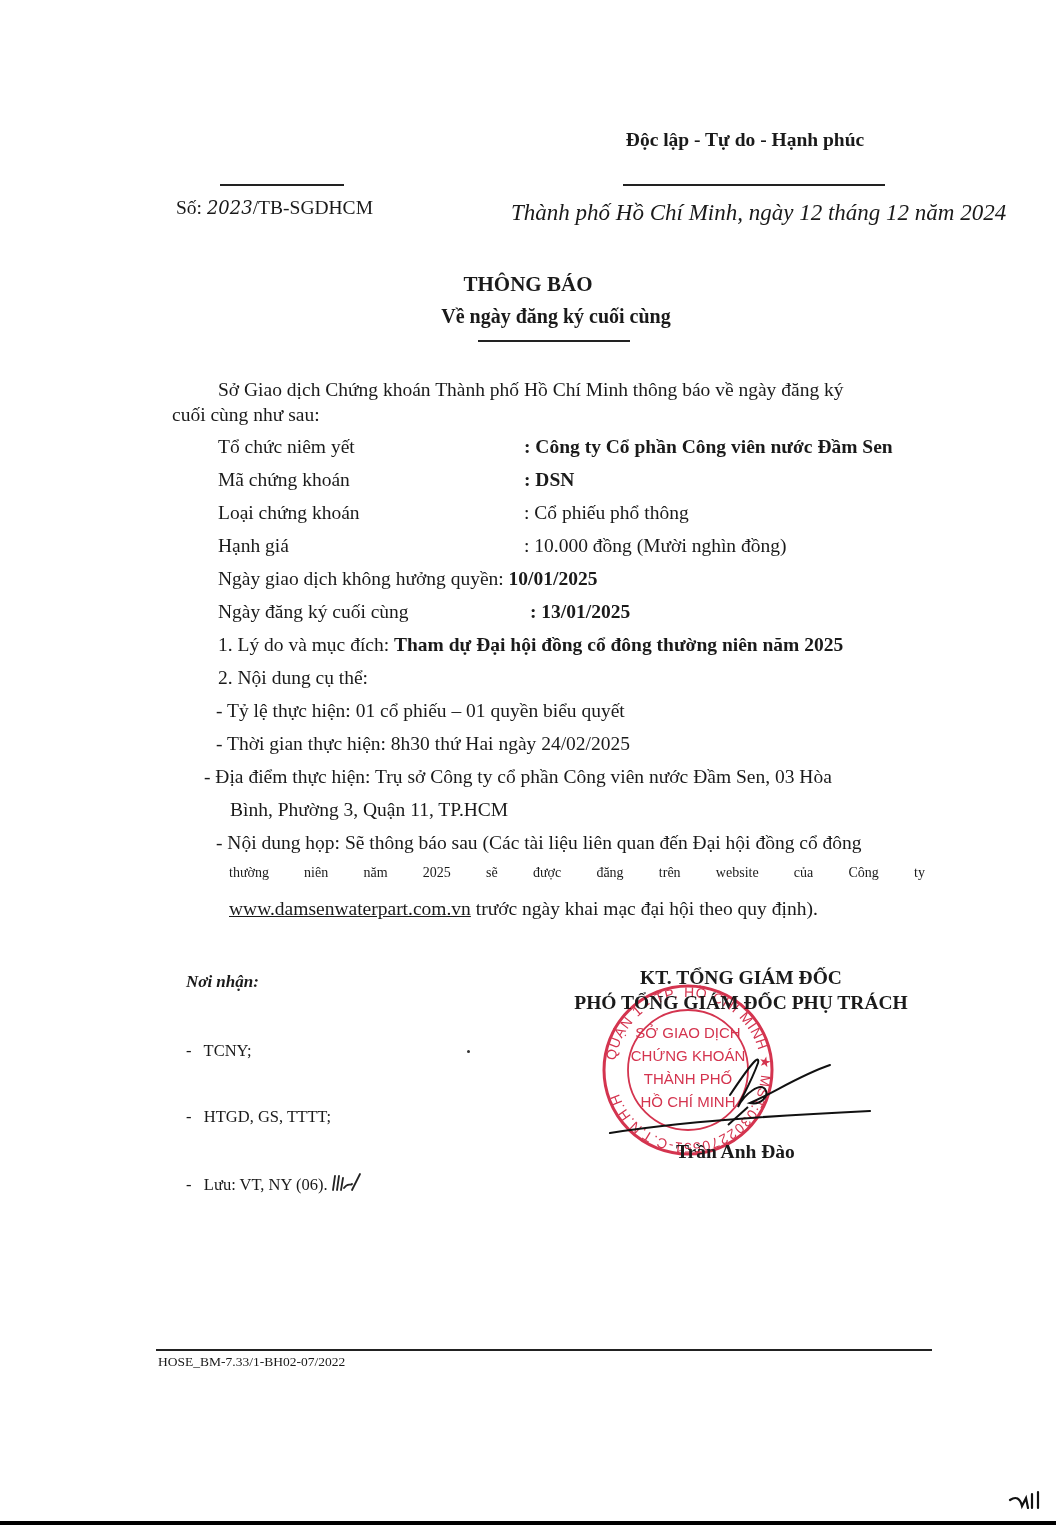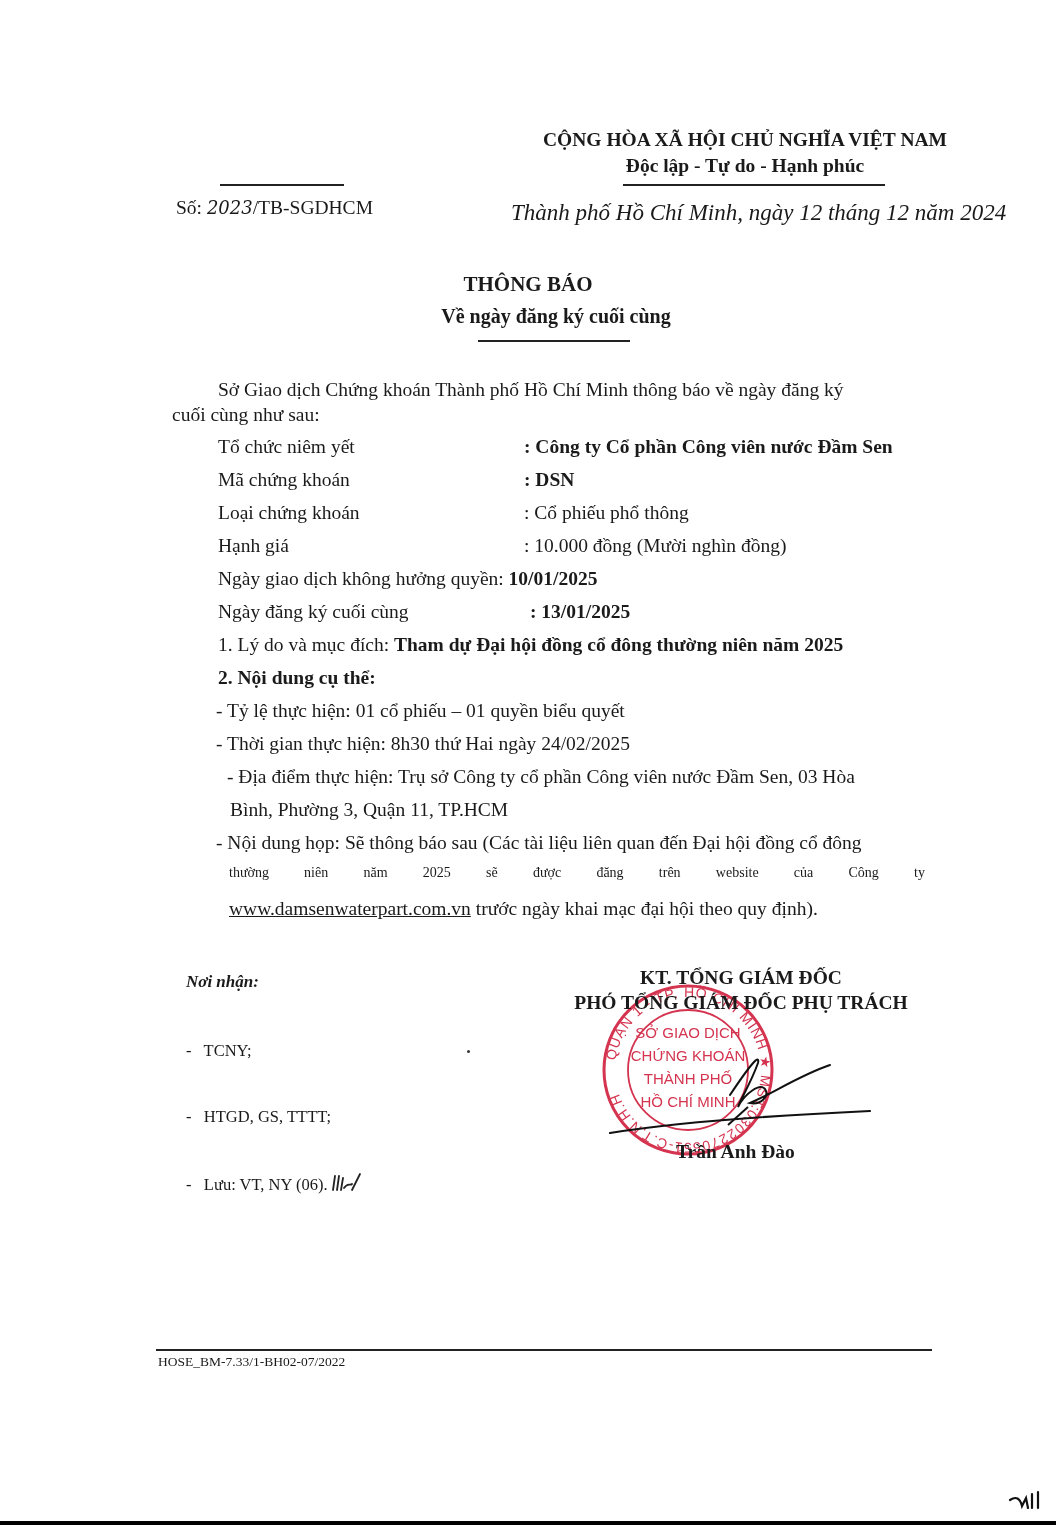--- a/index.html
+++ b/index.html
@@ -19,21 +19,20 @@
 <body>
 
 <div class="abs hdr" style="left:118px; top:126px; width:340px;">
 </div>
 <div class="rule" style="left:220px; top:184px; width:124px;"></div>
 <div class="abs" style="left:176px; top:197px; font-size:19.5px; white-space:nowrap;">
   <span>Số: </span><span class="ital" style="font-family:'DejaVu Serif',serif; font-size:18px;">2023</span><span>/TB-SGDHCM</span>
 </div>
 
 <div class="abs hdr" style="left:520px; top:127px; width:450px; line-height:26px;">
-  <div style="font-size:19.5px;">CỘNG HÒA XÃ HỘI CHỦ NGHĨA VIỆT NAM</div>
   <div style="font-size:19.5px;">Độc lập - Tự do - Hạnh phúc</div>
 </div>
 <div class="rule" style="left:623px; top:184px; width:262px;"></div>
 <div class="abs ital" style="left:511px; top:200px; font-size:23px; white-space:nowrap;">Thành phố Hồ Chí Minh, ngày 12 tháng 12 năm 2024</div>
 
 <div class="abs bold" style="left:0; width:1056px; top:272px; text-align:center; font-size:21px;">THÔNG BÁO</div>
 <div class="abs bold" style="left:0; width:1112px; top:305px; text-align:center; font-size:20px;">Về ngày đăng ký cuối cùng</div>
 <div class="rule" style="left:478px; top:340px; width:152px;"></div>
 
 <div class="abs" style="left:218px; top:371px; font-size:19.5px; white-space:nowrap;margin-top:8px;">Sở Giao dịch Chứng khoán Thành phố Hồ Chí Minh thông báo về ngày đăng ký</div>
@@ -55,25 +54,25 @@
   <span>Ngày giao dịch không hưởng quyền: </span><span class="bold">10/01/2025</span>
 </div>
 
 <div class="row" style="top:601px;">Ngày đăng ký cuối cùng</div>
 <div class="val bold" style="top:601px; left:530px;">: 13/01/2025</div>
 
 <div class="row" style="top:634px;">
   <span>1. Lý do và mục đích: </span><span class="bold">Tham dự Đại hội đồng cổ đông thường niên năm 2025</span>
 </div>
 
-<div class="row" style="top:667px;font-weight:bold;">2.  Nội dung cụ thể:</div>
+<div class="row" style="top:667px;">2.  Nội dung cụ thể:</div>
 
 <div class="row" style="top:700px; left:216px;">- Tỷ lệ thực hiện: 01 cổ phiếu – 01 quyền biểu quyết</div>
 <div class="row" style="top:733px; left:216px;">- Thời gian thực hiện: 8h30 thứ Hai ngày 24/02/2025</div>
-<div class="row" style="top:766px; left:227px;">- Địa điểm thực hiện: Trụ sở Công ty cổ phần Công viên nước Đầm Sen, 03 Hòa</div>
+<div class="row" style="top:766px; left:204px;">- Địa điểm thực hiện: Trụ sở Công ty cổ phần Công viên nước Đầm Sen, 03 Hòa</div>
 <div class="row" style="top:799px; left:230px;">Bình, Phường 3, Quận 11, TP.HCM</div>
 <div class="row" style="top:832px; left:216px;">- Nội dung họp: Sẽ thông báo sau (Các tài liệu liên quan đến Đại hội đồng cổ đông</div>
 <div class="abs justify" style="top:865px; left:229px; width:696px; font-size:14px;">thường niên năm 2025 sẽ được đăng trên website của Công ty</div>
 <div class="row" style="top:898px; left:229px;">
   <span class="link">www.damsenwaterpart.com.vn</span><span> trước ngày khai mạc đại hội theo quy định).</span>
 </div>
 
 <div class="abs bold ital" style="left:186px; top:972px; font-size:17px;">Nơi nhận:</div>
 <div class="abs" style="left:186px; top:996px; font-size:16.5px; line-height:22px; white-space:pre;">
   <div>-   TCNY;</div>

